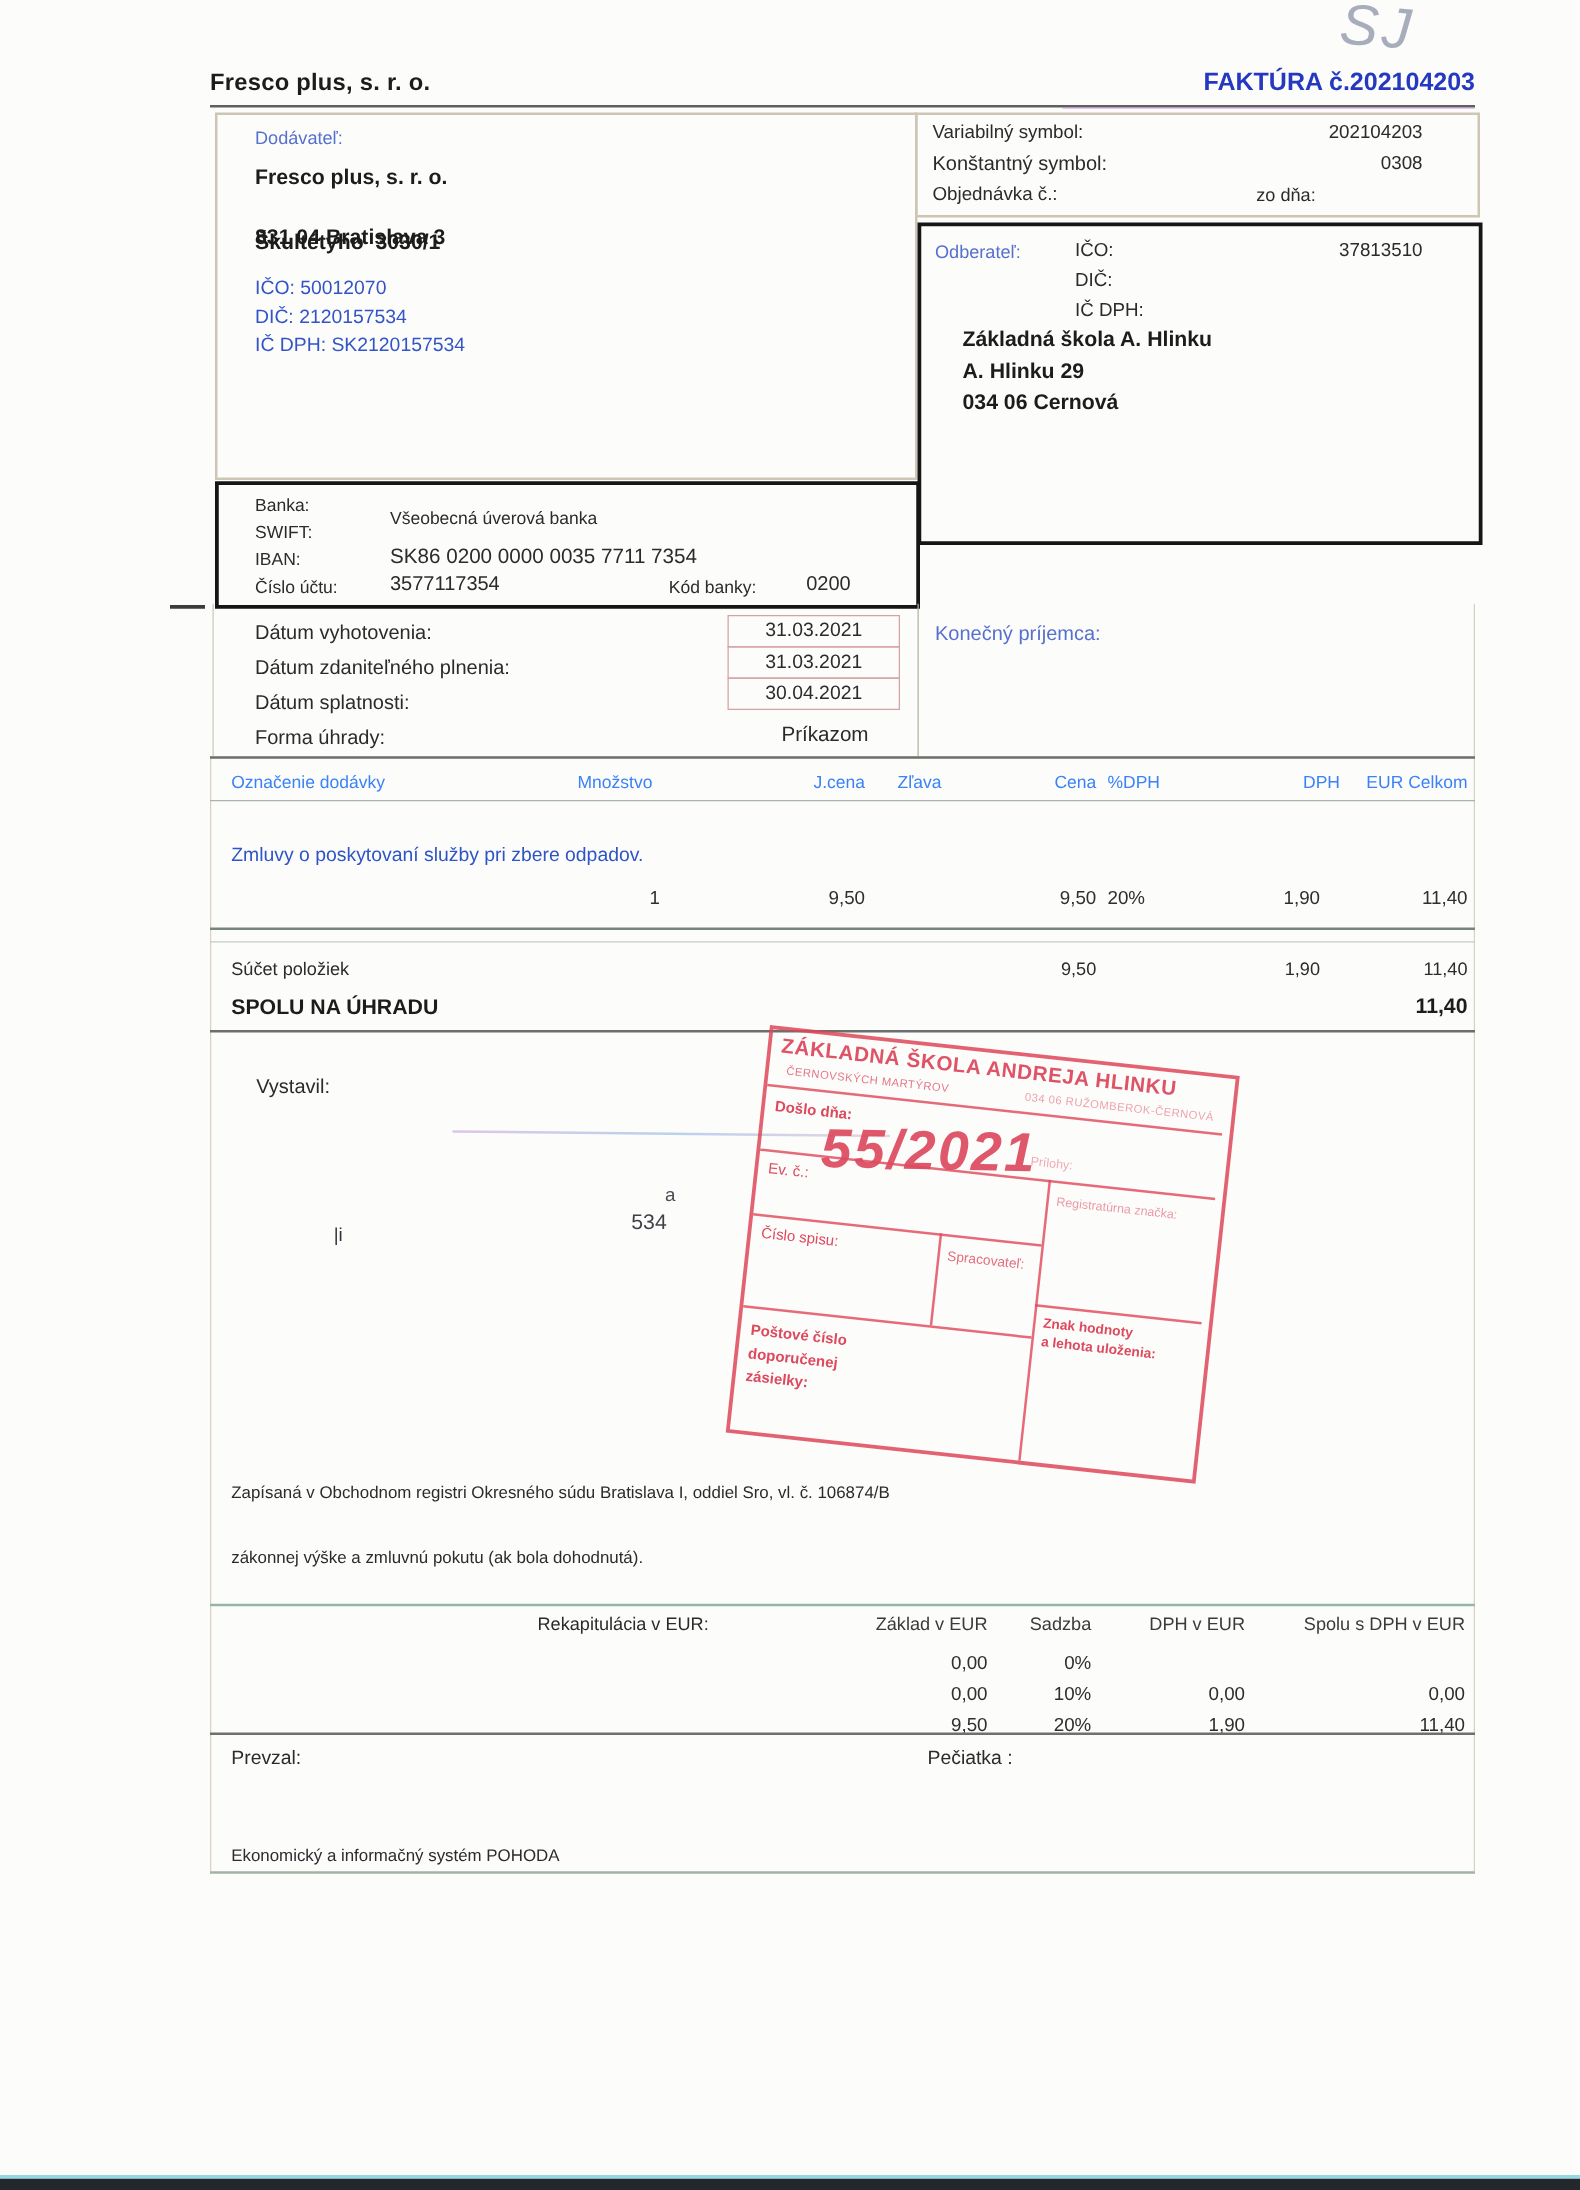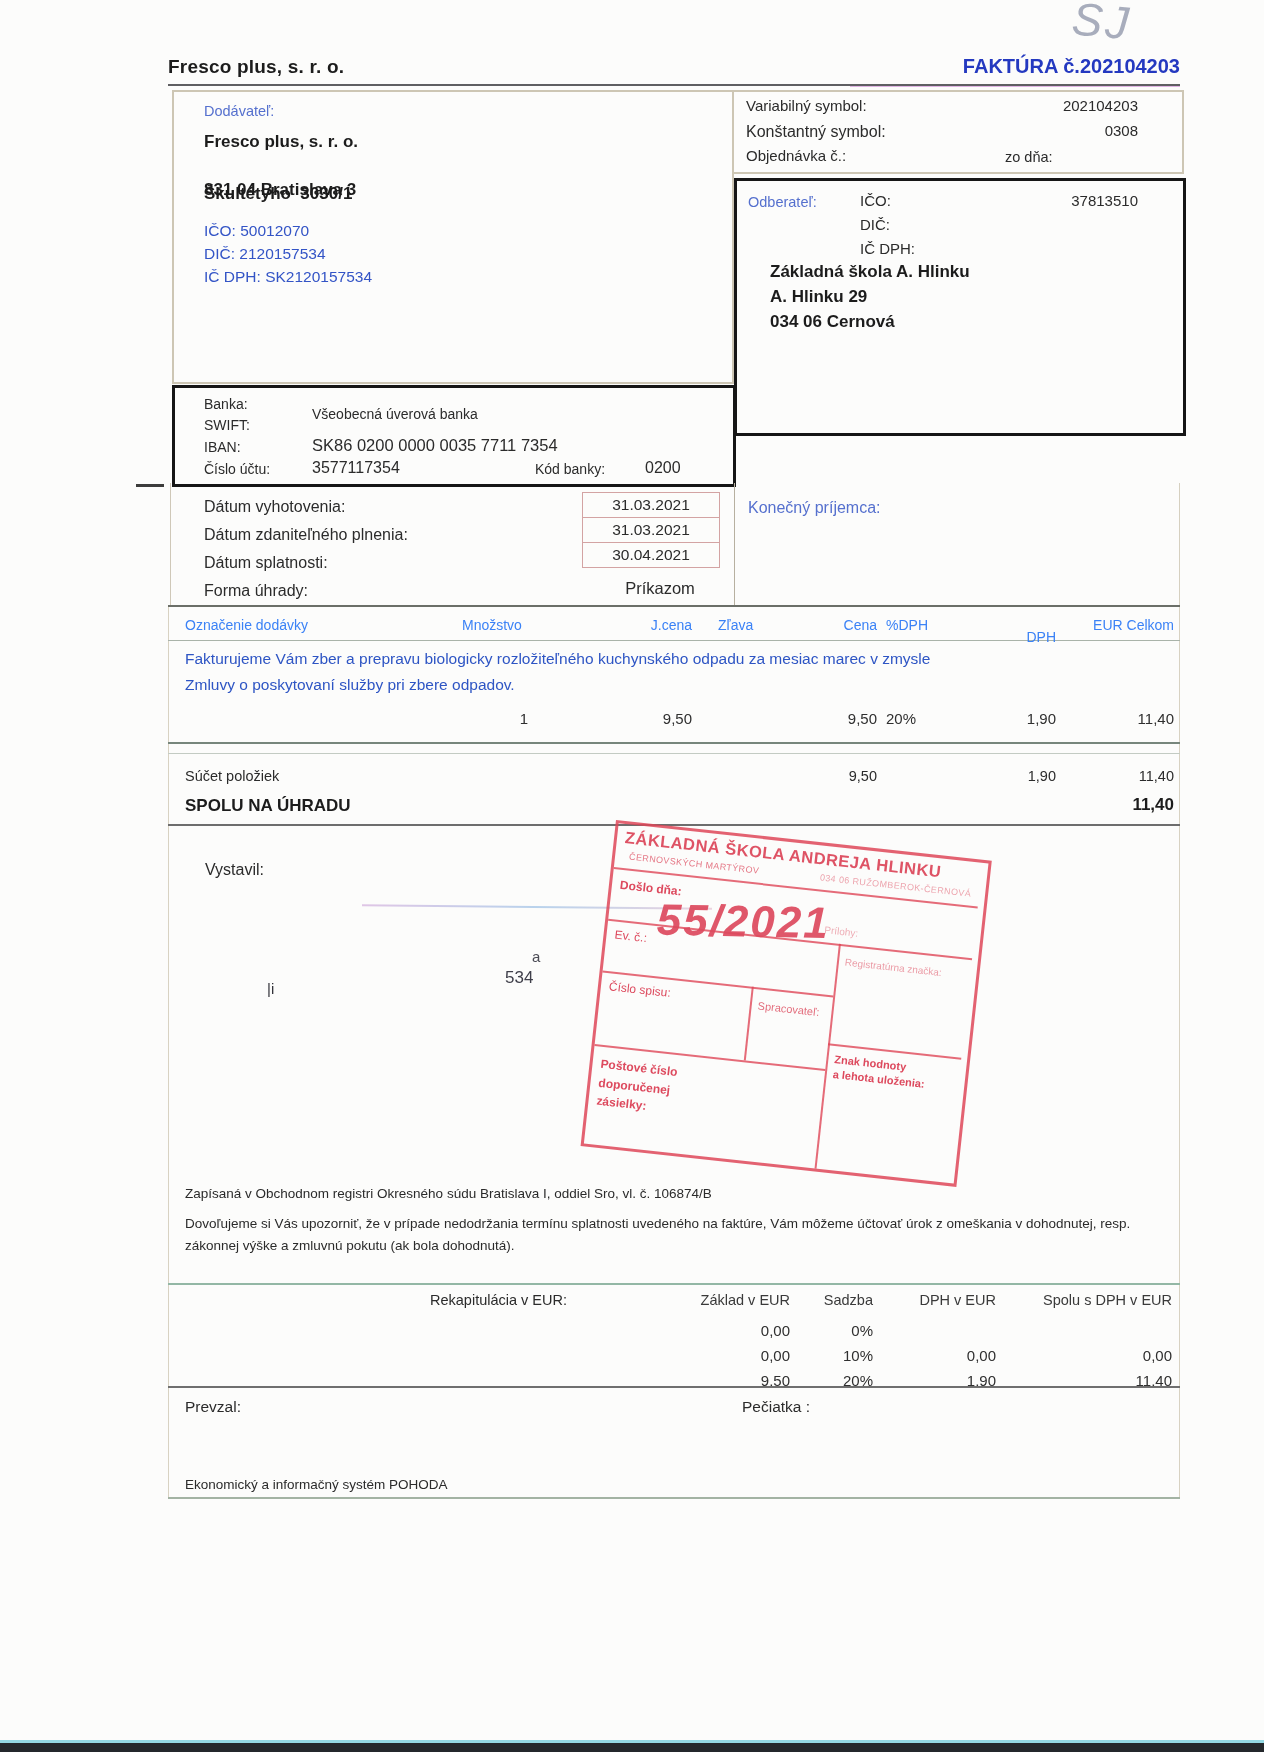--- a/index.html
+++ b/index.html
@@ -71,21 +71,21 @@
   .d-forma{left:600px;top:579px;width:120px;text-align:center;font-size:16.5px;}
   .d-konecny{left:748px;top:498px;font-size:16px;}
   .dash-left{left:136px;top:484px;width:28px;height:3px;background:#3c3c3c;}
   
   .vl-bl{left:168px;top:605px;width:1px;height:892px;background:#d8d2c2;}
   .vl-br{left:1179px;top:605px;width:1px;height:892px;background:#d8d2c2;}
   .hl-tt{left:168px;top:605px;width:1012px;height:2px;background:#6b6f68;}
   .hl-th{left:168px;top:640px;width:1012px;height:1px;background:#a9b3a9;}
   .th{font-size:14px;color:#3b82f6;top:617px;}
   .th1{left:185px;} .th2{left:462px;} .th3{right:572px;} .th4{left:718px;}
-  .th5{right:387px;} .th6{left:886px;} .th7{right:208px;margin-top:12px;} .th8{right:90px;}
+  .th5{right:387px;} .th6{left:886px;} .th7{right:192px;} .th8{right:90px;}
   .desc1{left:185px;top:650px;font-size:15.5px;color:#2e55c4;}
   .desc2{left:185px;top:676px;font-size:15.5px;color:#2e55c4;}
   .rv{font-size:15px;top:710px;color:#2f2f2f;}
   .rv1{right:736px;} .rv2{right:572px;} .rv3{right:387px;} .rv4{left:886px;}
   .rv5{right:208px;} .rv6{right:90px;}
   .hl-a{left:168px;top:742px;width:1012px;height:2px;background:#77867c;}
   .hl-b{left:168px;top:753px;width:1012px;height:1px;background:#c3cbc3;}
   .sub{font-size:14.5px;top:768px;}
   .sub-l{left:185px;} .sub3{right:387px;} .sub5{right:208px;} .sub6{right:90px;}
   .spolu-l{left:185px;top:796px;font-size:17px;}
@@ -216,21 +216,20 @@
   <div class="hl hl-tt"></div>
   <div class="hl hl-th"></div>
   <span class="t th th1">Označenie dodávky</span>
   <span class="t th th2">Množstvo</span>
   <span class="t th th3">J.cena</span>
   <span class="t th th4">Zľava</span>
   <span class="t th th5">Cena</span>
   <span class="t th th6">%DPH</span>
   <span class="t th th7">DPH</span>
   <span class="t th th8">EUR Celkom</span>
-  <span class="t desc1">Fakturujeme Vám zber a prepravu biologicky rozložiteľného kuchynského odpadu za mesiac marec v zmysle</span>
   <span class="t desc2">Zmluvy o poskytovaní služby pri zbere odpadov.</span>
   <span class="t rv rv1">1</span>
   <span class="t rv rv2">9,50</span>
   <span class="t rv rv3">9,50</span>
   <span class="t rv rv4">20%</span>
   <span class="t rv rv5">1,90</span>
   <span class="t rv rv6">11,40</span>
   <div class="hl hl-a"></div>
   <div class="hl hl-b"></div>
   <span class="t sub sub-l">Súčet položiek</span>
@@ -268,21 +267,20 @@
     <span class="t st-sprac">Spracovateľ:</span>
     <span class="t st-post"><span>Poštové číslo</span><br>
       <span>doporučenej</span><br>
       <span>zásielky:</span></span>
     <span class="t st-znak"><span>Znak hodnoty</span><br>
       <span>a lehota uloženia:</span></span>
     <span class="t st-55">55/2021</span>
   </div>
 
   <span class="t leg1">Zapísaná v Obchodnom registri Okresného súdu Bratislava I, oddiel Sro, vl. č. 106874/B</span>
-  <span class="t leg2">Dovoľujeme si Vás upozorniť, že v prípade nedodržania termínu splatnosti uvedeného na faktúre, Vám môžeme účtovať úrok z omeškania v dohodnutej, resp.</span>
   <span class="t leg3">zákonnej výške a zmluvnú pokutu (ak bola dohodnutá).</span>
   <div class="hl hl-d"></div>
 
   <span class="t rc-title">Rekapitulácia v EUR:</span>
   <span class="t rch rch1">Základ v EUR</span>
   <span class="t rch rch2">Sadzba</span>
   <span class="t rch rch3">DPH v EUR</span>
   <span class="t rch rch4">Spolu s DPH v EUR</span>
   <span class="t rcv rr0 rc1">0,00</span>
   <span class="t rcv rr0 rc2">0%</span>

